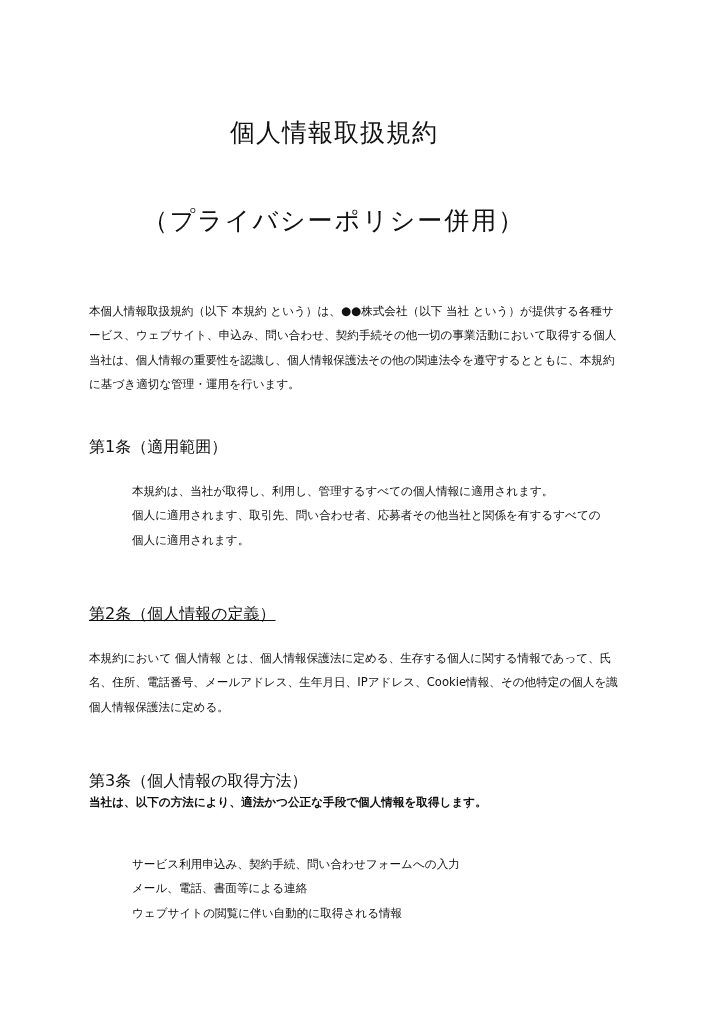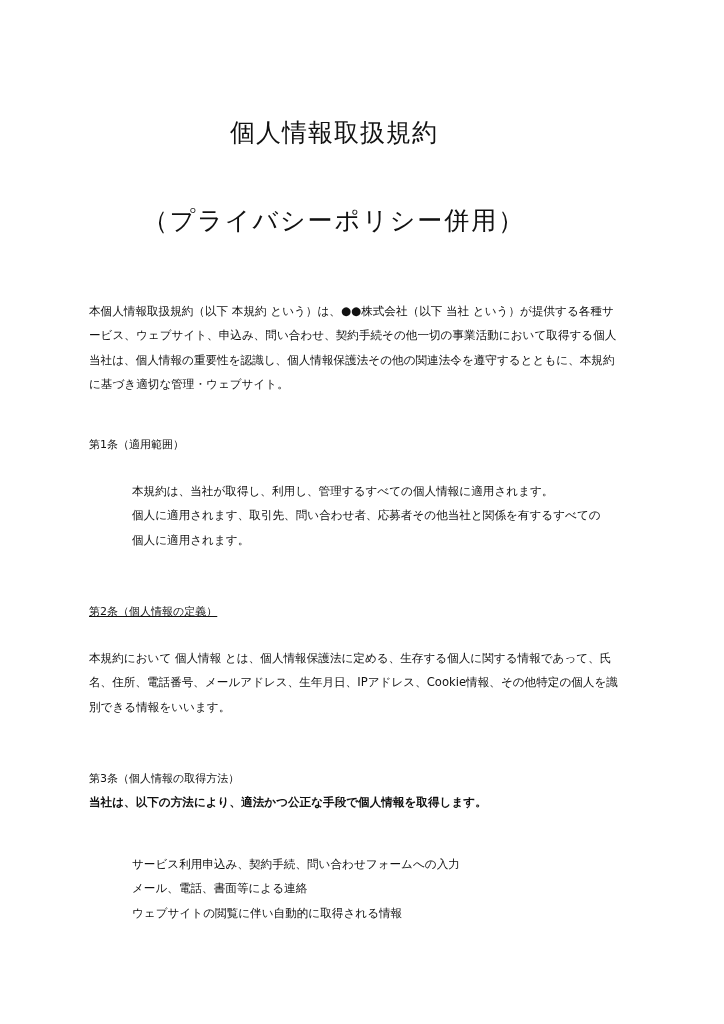--- a/index.html
+++ b/index.html
@@ -5,48 +5,48 @@
   html, body { margin: 0; padding: 0; background: #ffffff; }
   body { width: 724px; height: 1024px; position: relative; overflow: hidden;
          font-family: "DejaVu Sans", "Liberation Sans", sans-serif; color: #111; }
   .title { position: absolute; left: 0; width: 668px; text-align: center;
            font-size: 25px; letter-spacing: 1px; }
   #t1 { top: 116px; }
   #t2 { top: 172px; letter-spacing: 2px; margin-top: 32px; }
   .para { position: absolute; left: 89px; width: 545px; font-size: 11.6px;
           line-height: 24.4px; }
   .para div { white-space: nowrap; }
-  .heading { position: absolute; left: 89px; font-size: 11px; }
+  .heading { position: absolute; left: 89px; font-size: 16px; }
   .indent { left: 132px; }
 </style>
 </head>
 <body>
 
 <div id="t1" class="title">個人情報取扱規約</div>
 <div id="t2" class="title">（プライバシーポリシー併用）</div>
 
 <div class="para" style="top:274px;margin-top:25px;">
   <div>本個人情報取扱規約（以下 本規約 という）は、●●株式会社（以下 当社 という）が提供する各種サ</div>
   <div>ービス、ウェブサイト、申込み、問い合わせ、契約手続その他一切の事業活動において取得する個人</div>
   <div>当社は、個人情報の重要性を認識し、個人情報保護法その他の関連法令を遵守するとともに、本規約</div>
-  <div>に基づき適切な管理・ウェブサイト。</div>
+  <div>に基づき適切な管理・運用を行います。</div>
 </div>
 
 <div class="heading" style="top:437px;">第1条（適用範囲）</div>
 <div class="para indent" style="top:479px;">
   <div>本規約は、当社が取得し、利用し、管理するすべての個人情報に適用されます。</div>
   <div>個人に適用されます、取引先、問い合わせ者、応募者その他当社と関係を有するすべての</div>
   <div>個人に適用されます。</div>
 </div>
 
 <div class="heading" style="top:604px;text-decoration:underline;">第2条（個人情報の定義）</div>
 <div class="para" style="top:646px;">
   <div>本規約において 個人情報 とは、個人情報保護法に定める、生存する個人に関する情報であって、氏</div>
   <div>名、住所、電話番号、メールアドレス、生年月日、IPアドレス、Cookie情報、その他特定の個人を識</div>
-  <div>別できる情報をいいます。</div>
+  <div>個人情報保護法に定める。</div>
 </div>
 
 <div class="heading" style="top:771px;">第3条（個人情報の取得方法）</div>
 <div class="para" style="top:790px;font-weight:bold;">
   <div>当社は、以下の方法により、適法かつ公正な手段で個人情報を取得します。</div>
 </div>
 <div class="para indent" style="top:852px;">
   <div>サービス利用申込み、契約手続、問い合わせフォームへの入力</div>
   <div>メール、電話、書面等による連絡</div>
   <div>ウェブサイトの閲覧に伴い自動的に取得される情報</div>

